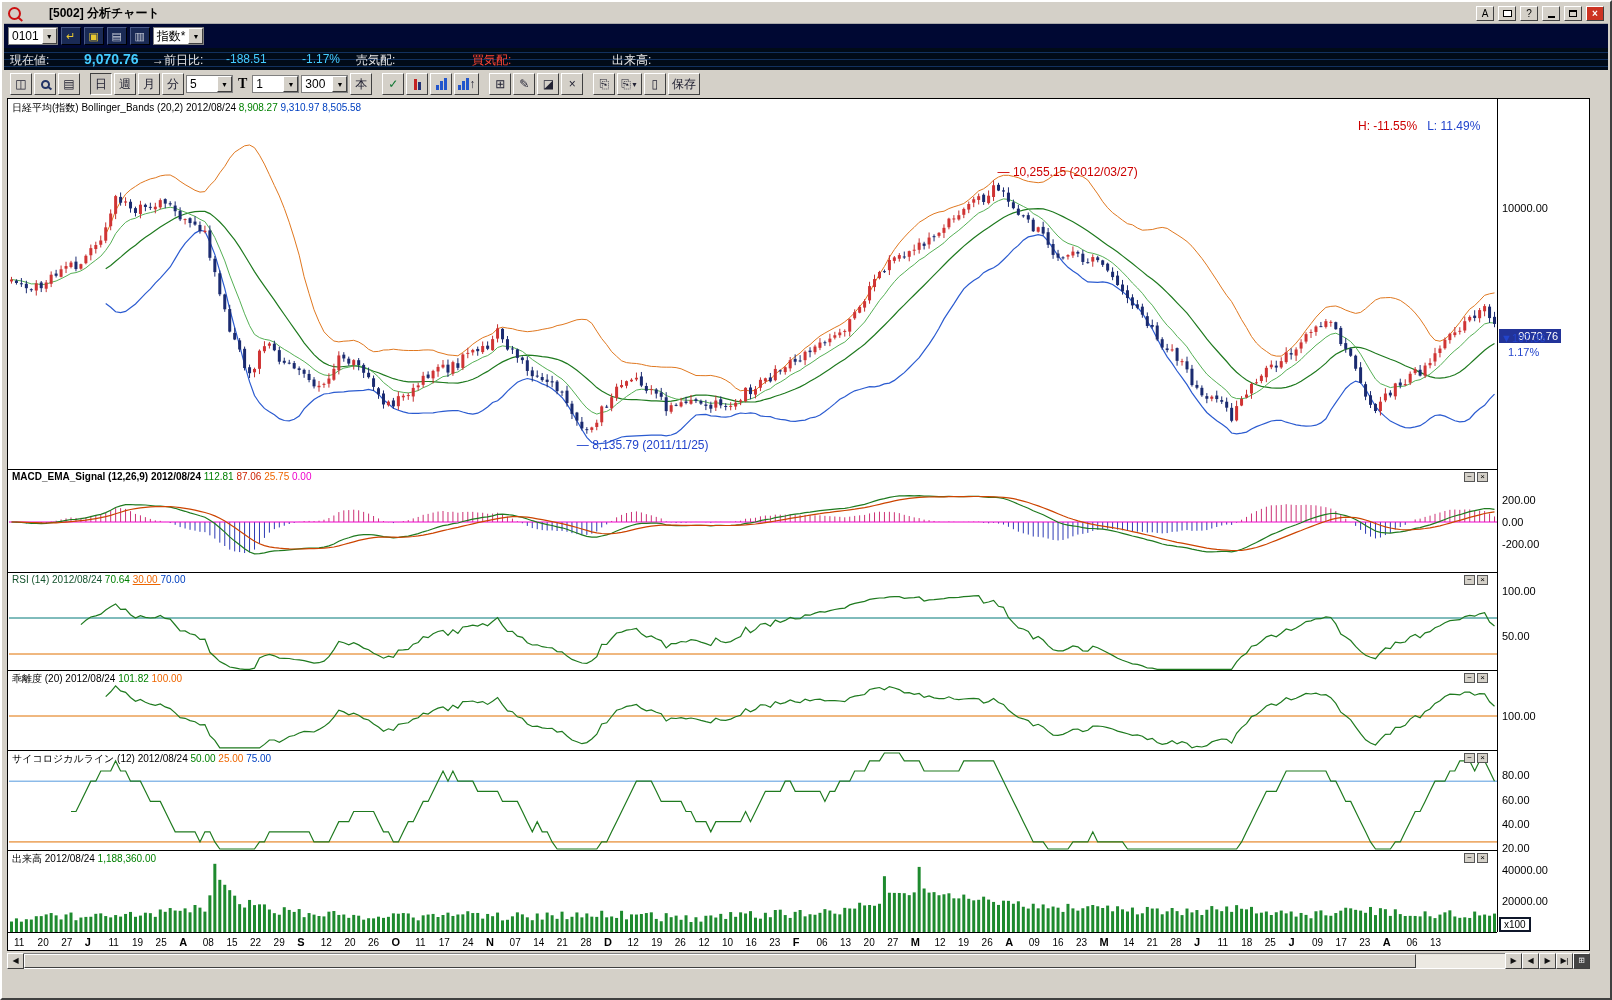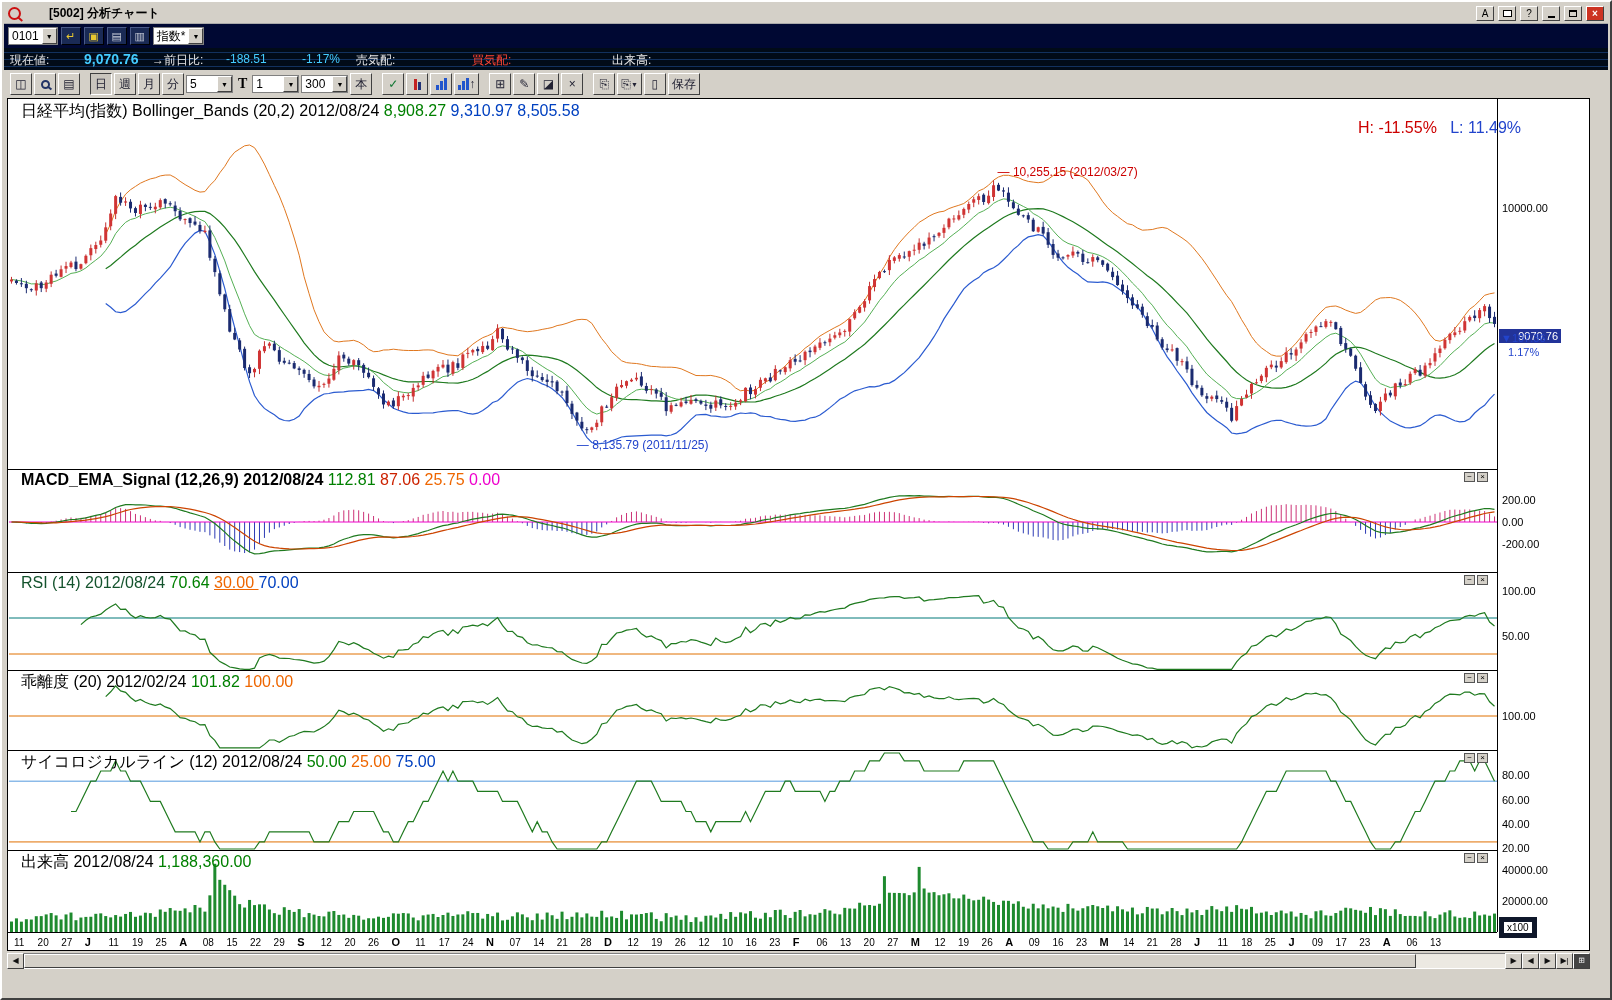--- a/index.html
+++ b/index.html
@@ -48,29 +48,29 @@
 .ic-bars i:nth-child(1){height:5px;}
 .ic-bars i:nth-child(2){height:9px;}
 .ic-bars i:nth-child(3){height:12px;}
 .ic-mag{position:relative;width:9px;height:9px;border:2px solid #223366;border-radius:50%;display:inline-block;}
 .ic-mag::after{content:'';position:absolute;width:5px;height:2px;background:#223366;right:-4px;bottom:-2px;transform:rotate(40deg);}
 .ic-green{color:#117733;}
 
 .chart-region{position:absolute;left:5px;top:96px;width:1583px;height:853px;background:#fff;border:1px solid #000;}
 #chart-svg{position:absolute;left:0;top:0;}
 #chart-svg text{font-family:"Liberation Sans","DejaVu Sans",sans-serif;}
-.panel-header{position:absolute;left:13px;font-size:16px;white-space:pre;z-index:5;}
-.hl-label{position:absolute;left:1350px;top:20px;font-size:16px;z-index:5;white-space:nowrap;}
+.panel-header{position:absolute;left:4px;font-size:10px;white-space:pre;z-index:5;}
+.hl-label{position:absolute;left:1350px;top:20px;font-size:12px;z-index:5;white-space:nowrap;}
 .red{color:#cc0000;}
 .blue{color:#2244cc;}
 .annot{position:absolute;font-size:12px;white-space:nowrap;z-index:6;}
 .price-badge{position:absolute;left:1491px;width:62px;height:14px;background:#223399;color:#fff;font-size:11px;text-align:right;padding:0 3px;z-index:6;line-height:14px;}
 .badge-change{position:absolute;left:1493px;font-size:11px;color:#2244cc;z-index:6;}
 .badge-pct{position:absolute;left:1500px;font-size:11px;color:#2244cc;z-index:6;}
-.x100-badge{position:absolute;left:1491px;top:818px;border:5px solid #0f172a;background:#fff;font-size:10px;padding:0 3px;z-index:6;}
+.x100-badge{position:absolute;left:1491px;top:818px;border:2px solid #0f172a;background:#fff;font-size:10px;padding:0 3px;z-index:6;}
 .pwin{position:absolute;left:1456px;display:flex;gap:2px;z-index:6;}
 .pbtn{width:11px;height:10px;background:#d4d0c8;border:1px solid #555;font-size:8px;line-height:8px;text-align:center;display:inline-block;}
 
 .hscroll{position:absolute;left:5px;top:950px;width:1583px;height:17px;background:#d4d0c8;display:flex;align-items:center;}
 .sbtn{width:17px;height:16px;background:#d4d0c8;border:1px solid;border-color:#fff #404040 #404040 #fff;font-size:8px;display:inline-flex;align-items:center;justify-content:center;padding:0;color:#111;flex:none;}
 .sbtn.dark{background:#444;color:#eee;}
 .strack{flex:1;height:16px;background:#ece9e2;position:relative;border-top:1px solid #808080;border-bottom:1px solid #fff;}
 .sthumb{position:absolute;left:0;top:0;height:14px;width:94%;background:#d4d0c8;border:1px solid;border-color:#fff #404040 #404040 #fff;}
 </style>
 </head>
@@ -1501,21 +1501,21 @@
           <text x="1351.2" y="847" font-size="10" fill="#000">23</text>
           <text x="1374.8000000000002" y="847" font-size="11" fill="#000" font-weight="bold">A</text>
           <text x="1398.4" y="847" font-size="10" fill="#000">06</text>
           <text x="1422" y="847" font-size="10" fill="#000">13</text>
         </g>
       </svg>
 
     <div class="panel-header" id="hdr-main" style="top:2px"><span style="color: rgb(0, 0, 0);">日経平均(指数) </span><span style="color: rgb(0, 0, 0);">Bollinger_Bands (20,2) </span><span style="color: rgb(0, 0, 0);">2012/08/24 </span><span style="color: rgb(0, 128, 0);">8,908.27 </span><span style="color: rgb(0, 64, 192);">9,310.97 </span><span style="color: rgb(0, 64, 192);">8,505.58</span></div>
     <div class="panel-header" id="hdr-macd" style="top:372px"><span style="color: rgb(0, 0, 0); font-weight: bold;">MACD_EMA_Signal (12,26,9) 2012/08/24 </span><span style="color: rgb(0, 128, 0);">112.81 </span><span style="color: rgb(204, 34, 0);">87.06 </span><span style="color: rgb(238, 102, 0);">25.75 </span><span style="color: rgb(238, 0, 204);">0.00</span></div>
     <div class="panel-header" id="hdr-rsi" style="top:475px"><span style="color: #14532d;">RSI (14) 2012/08/24 </span><span style="color: rgb(0, 128, 0);">70.64 </span><span style="color: rgb(238, 102, 0); text-decoration: underline;">30.00 </span><span style="color: rgb(0, 64, 192);">70.00</span></div>
-    <div class="panel-header" id="hdr-kairi" style="top:573px"><span style="color: rgb(0, 0, 0);">乖離度 (20) 2012/02/24 </span><span style="color: rgb(0, 128, 0);">101.82 </span><span style="color: rgb(238, 102, 0);">100.00</span></div>
+    <div class="panel-header" id="hdr-kairi" style="top:573px"><span style="color: rgb(0, 0, 0);">乖離度 (20) 2012/08/24 </span><span style="color: rgb(0, 128, 0);">101.82 </span><span style="color: rgb(238, 102, 0);">100.00</span></div>
     <div class="panel-header" id="hdr-psy" style="top:653px"><span style="color: rgb(0, 0, 0);">サイコロジカルライン (12) 2012/08/24 </span><span style="color: rgb(0, 128, 0);">50.00 </span><span style="color: rgb(238, 102, 0);">25.00 </span><span style="color: rgb(0, 64, 192);">75.00</span></div>
     <div class="panel-header" id="hdr-vol" style="top:753px"><span style="color: rgb(0, 0, 0);">出来高 2012/08/24 </span><span style="color: rgb(0, 128, 0);">1,188,360.00</span></div>
 
     <div class="hl-label">
       <span class="red">H: -11.55%</span>&nbsp;&nbsp;
       <span class="blue">L: 11.49%</span>
     </div>
 
     <div class="annot red" id="annot-high" style="left: 989.56px; top: 66.2208px;">
       <span>—</span>

